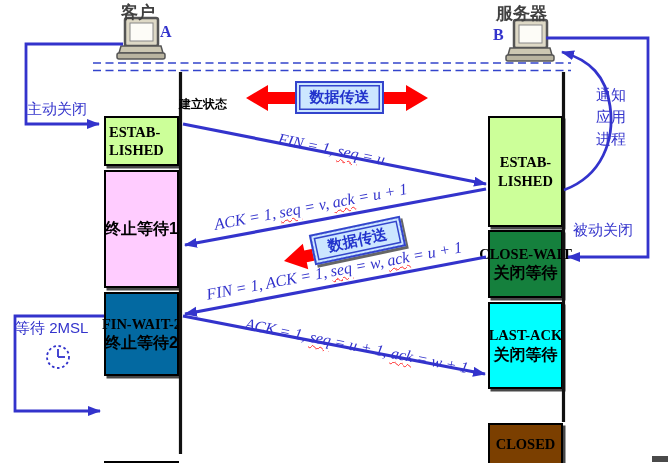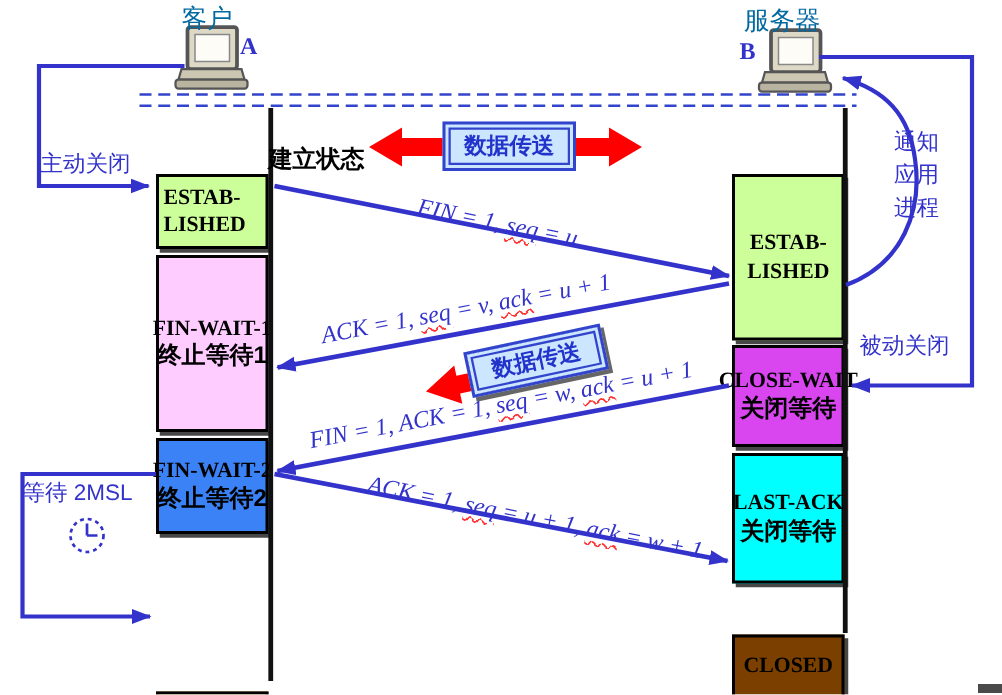--- a/index.html
+++ b/index.html
@@ -7,35 +7,35 @@
          font-family:"Liberation Sans",sans-serif;}
   
   .sbox{position:absolute;box-sizing:border-box;width:75px;border:2px solid #000;
         box-shadow:2.5px 2.5px 0 rgba(25,25,25,.8);z-index:2;
         display:flex;flex-direction:column;justify-content:center;align-items:center;
         font-family:"Liberation Serif",serif;font-weight:bold;font-size:14.5px;
         line-height:1.25;color:#000;text-align:center;white-space:nowrap;margin-top:44px;}
   .sbox .cjk{font-family:"Liberation Sans",sans-serif;font-size:16px;font-weight:bold;}
   .c-estab{left:104px;top:72px;height:50px;background:#ccff99;align-items:flex-start;padding-left:3px;}
   .c-fw1{left:104px;top:126px;height:118px;background:#ffccff;}
-  .c-fw2{left:104px;top:248px;height:64px;background:#3b82f6;}
+  .c-fw2{left:104px;top:248px;height:84px;background:#0369a1;}
   .c-tw{left:104px;top:318px;height:94px;background:#ffffb3;}
   .c-closed{left:104px;top:417px;height:37px;background:#7b3f00;}
   .s-estab{left:488px;top:72px;height:111px;background:#ccff99;}
-  .s-cw{left:488px;top:186px;height:68px;background:#d946ef;}
+  .s-cw{left:488px;top:186px;height:68px;background:#15803d;}
   .s-la{left:488px;top:258px;height:87px;background:#00ffff;}
   .s-closed{left:488px;top:379px;height:43px;background:#7b3f00;}
   
   #overlay{position:absolute;left:0;top:0;z-index:3;pointer-events:none;}
   
   .lbl{position:absolute;z-index:4;color:#3333cc;font-size:15px;white-space:nowrap;}
-  .red-title{position:absolute;z-index:4;color:#0369a1;font-weight:normal;font-size:17px;white-space:nowrap;}
+  .red-title{position:absolute;z-index:4;color:#404040;font-weight:bold;font-size:17px;white-space:nowrap;}
   .hostltr{position:absolute;z-index:4;color:#3333cc;font-weight:bold;font-size:16px;
            font-family:"Liberation Serif",serif;}
-  .note{position:absolute;z-index:4;color:#000;font-weight:bold;font-size:16px;white-space:nowrap;}
+  .note{position:absolute;z-index:4;color:#000;font-weight:bold;font-size:12px;white-space:nowrap;}
   .msg{position:absolute;z-index:5;color:#3333cc;font-size:16px;font-style:italic;
        font-family:"Liberation Serif",serif;white-space:nowrap;transform-origin:0 0;}
   .msg .sq{text-decoration:underline;text-decoration-style:wavy;
            text-decoration-color:#ff2a2a;text-decoration-thickness:1px;text-underline-offset:2px;}
   .rot11{transform:rotate(11.3deg);}
   .rotm10{transform:rotate(-10.6deg);}
   .databox{position:absolute;z-index:4;box-sizing:border-box;background:#cce6ff;
            border:2px solid #3344cc;box-shadow:inset 0 0 0 2px #cce6ff,inset 0 0 0 3.5px #3344cc;
            color:#2233cc;font-weight:bold;font-size:15px;text-align:center;
            display:flex;align-items:center;justify-content:center;white-space:nowrap;}
@@ -47,21 +47,20 @@
 </head>
 <body>
 
 <div id="stage">
 
   <div class="sbox c-estab">
     <span>ESTAB-</span>
     <span>LISHED</span>
   </div>
   <div class="sbox c-fw1">
-    <span>FIN-WAIT-1</span>
     <span class="cjk">终止等待1</span>
   </div>
   <div class="sbox c-fw2">
     <span>FIN-WAIT-2</span>
     <span class="cjk">终止等待2</span>
   </div>
   <div class="sbox c-closed">
     <span>CLOSED</span>
   </div>
 

